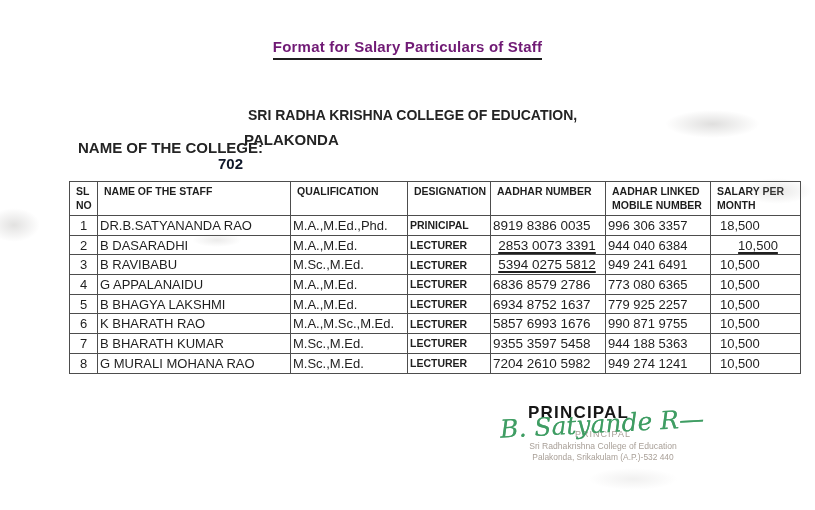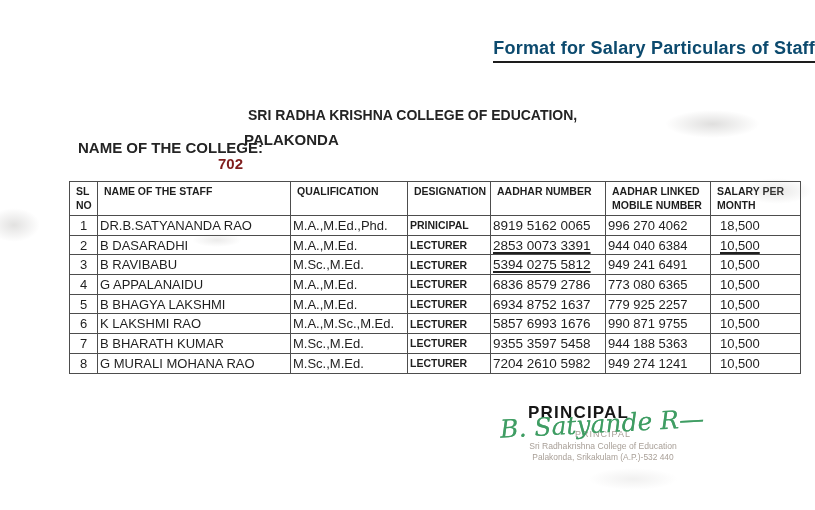--- a/index.html
+++ b/index.html
@@ -7,21 +7,21 @@
     position:relative;
     width:815px;height:510px;
     background:#ffffff;
     font-family:"Liberation Sans", sans-serif;
     color:#222;
     overflow:hidden;
   }
   
   .doc-title{
     position:absolute;top:38px;left:0;width:100%;
-    text-align:right;font-size:18px;font-weight:bold;color:#0c4a6e;
+    text-align:center;font-size:15px;font-weight:bold;color:#701a75;
     letter-spacing:0.2px;
   }
   .doc-title span{
     border-bottom:2px solid #1d1d1d;padding-bottom:3px;
   }
   
   .college-label{
     position:absolute;left:78px;top:107px;
     font-size:15px;font-weight:bold;color:#242424;margin-top:32px;
   }
@@ -32,21 +32,21 @@
   .college-name-2{
     position:absolute;left:244px;top:131px;
     font-size:15px;font-weight:bold;color:#242424;
   }
   .code-label{
     position:absolute;left:78px;top:155px;
     font-size:15px;font-weight:bold;color:#242424;
   }
   .code-value{
     position:absolute;left:218px;top:155px;
-    font-size:15px;font-weight:bold;color:#7f1d1d;
+    font-size:15px;font-weight:bold;color:#0f172a;
   }
   
   table.staff{
     position:absolute;left:62px;top:181px;
     width:731px;border-collapse:collapse;table-layout:fixed;margin-left:7px;
   }
   table.staff th, table.staff td{
     border:1px solid #4d4d4d;
     overflow:hidden;white-space:nowrap;
   }
@@ -58,21 +58,21 @@
   }
   table.staff td{
     font-size:13px;color:#1f1f1f;
     height:18.7px;padding:0 4px 0 2px;vertical-align:middle;
   }
   table.staff td:nth-child(1){text-align:center;padding:0 2px;}
   table.staff td:nth-child(4){font-size:10.5px;font-weight:bold;}
   table.staff td:nth-child(5){font-size:13.5px;}
   table.staff td:nth-child(6){font-size:13px;}
   table.staff td:nth-child(7){padding-left:9px;}
-  table.staff td.u{text-decoration:underline;text-decoration-thickness:1.5px;text-underline-offset:2px;}
+  table.staff td.u{text-decoration:underline;text-decoration-thickness:1.5px;text-underline-offset:2px;text-align:center;}
   
   .principal-label{
     position:absolute;left:528px;top:403px;
     font-size:17px;font-weight:bold;color:#161616;letter-spacing:1.2px;
     z-index:1;
   }
   .signature{
     position:absolute;left:500px;top:409px;width:220px;
     font-family:"DejaVu Serif", serif;font-style:italic;
     font-size:25px;color:#3f9d63;
@@ -136,22 +136,22 @@
         <th>AADHAR LINKED MOBILE NUMBER</th>
         <th>SALARY PER MONTH</th>
       </tr>
     </thead>
     <tbody>
         <tr>
           <td>1</td>
           <td>DR.B.SATYANANDA RAO</td>
           <td>M.A.,M.Ed.,Phd.</td>
           <td>PRINICIPAL</td>
-          <td>8919 5162 0065</td>
-          <td>996 270 4062</td>
+          <td>8919 8386 0035</td>
+          <td>996 306 3357</td>
           <td>18,500</td>
         </tr>
         <tr>
           <td>2</td>
           <td>B DASARADHI</td>
           <td>M.A.,M.Ed.</td>
           <td>LECTURER</td>
           <td class="u">2853 0073 3391</td>
           <td>944 040 6384</td>
           <td class="u">10,500</td>
@@ -178,21 +178,21 @@
           <td>5</td>
           <td>B BHAGYA LAKSHMI</td>
           <td>M.A.,M.Ed.</td>
           <td>LECTURER</td>
           <td>6934 8752 1637</td>
           <td>779 925 2257</td>
           <td>10,500</td>
         </tr>
         <tr>
           <td>6</td>
-          <td>K LAKSHMI RAO</td>
+          <td>K BHARATH RAO</td>
           <td>M.A.,M.Sc.,M.Ed.</td>
           <td>LECTURER</td>
           <td>5857 6993 1676</td>
           <td>990 871 9755</td>
           <td>10,500</td>
         </tr>
         <tr>
           <td>7</td>
           <td>B BHARATH KUMAR</td>
           <td>M.Sc.,M.Ed.</td>

